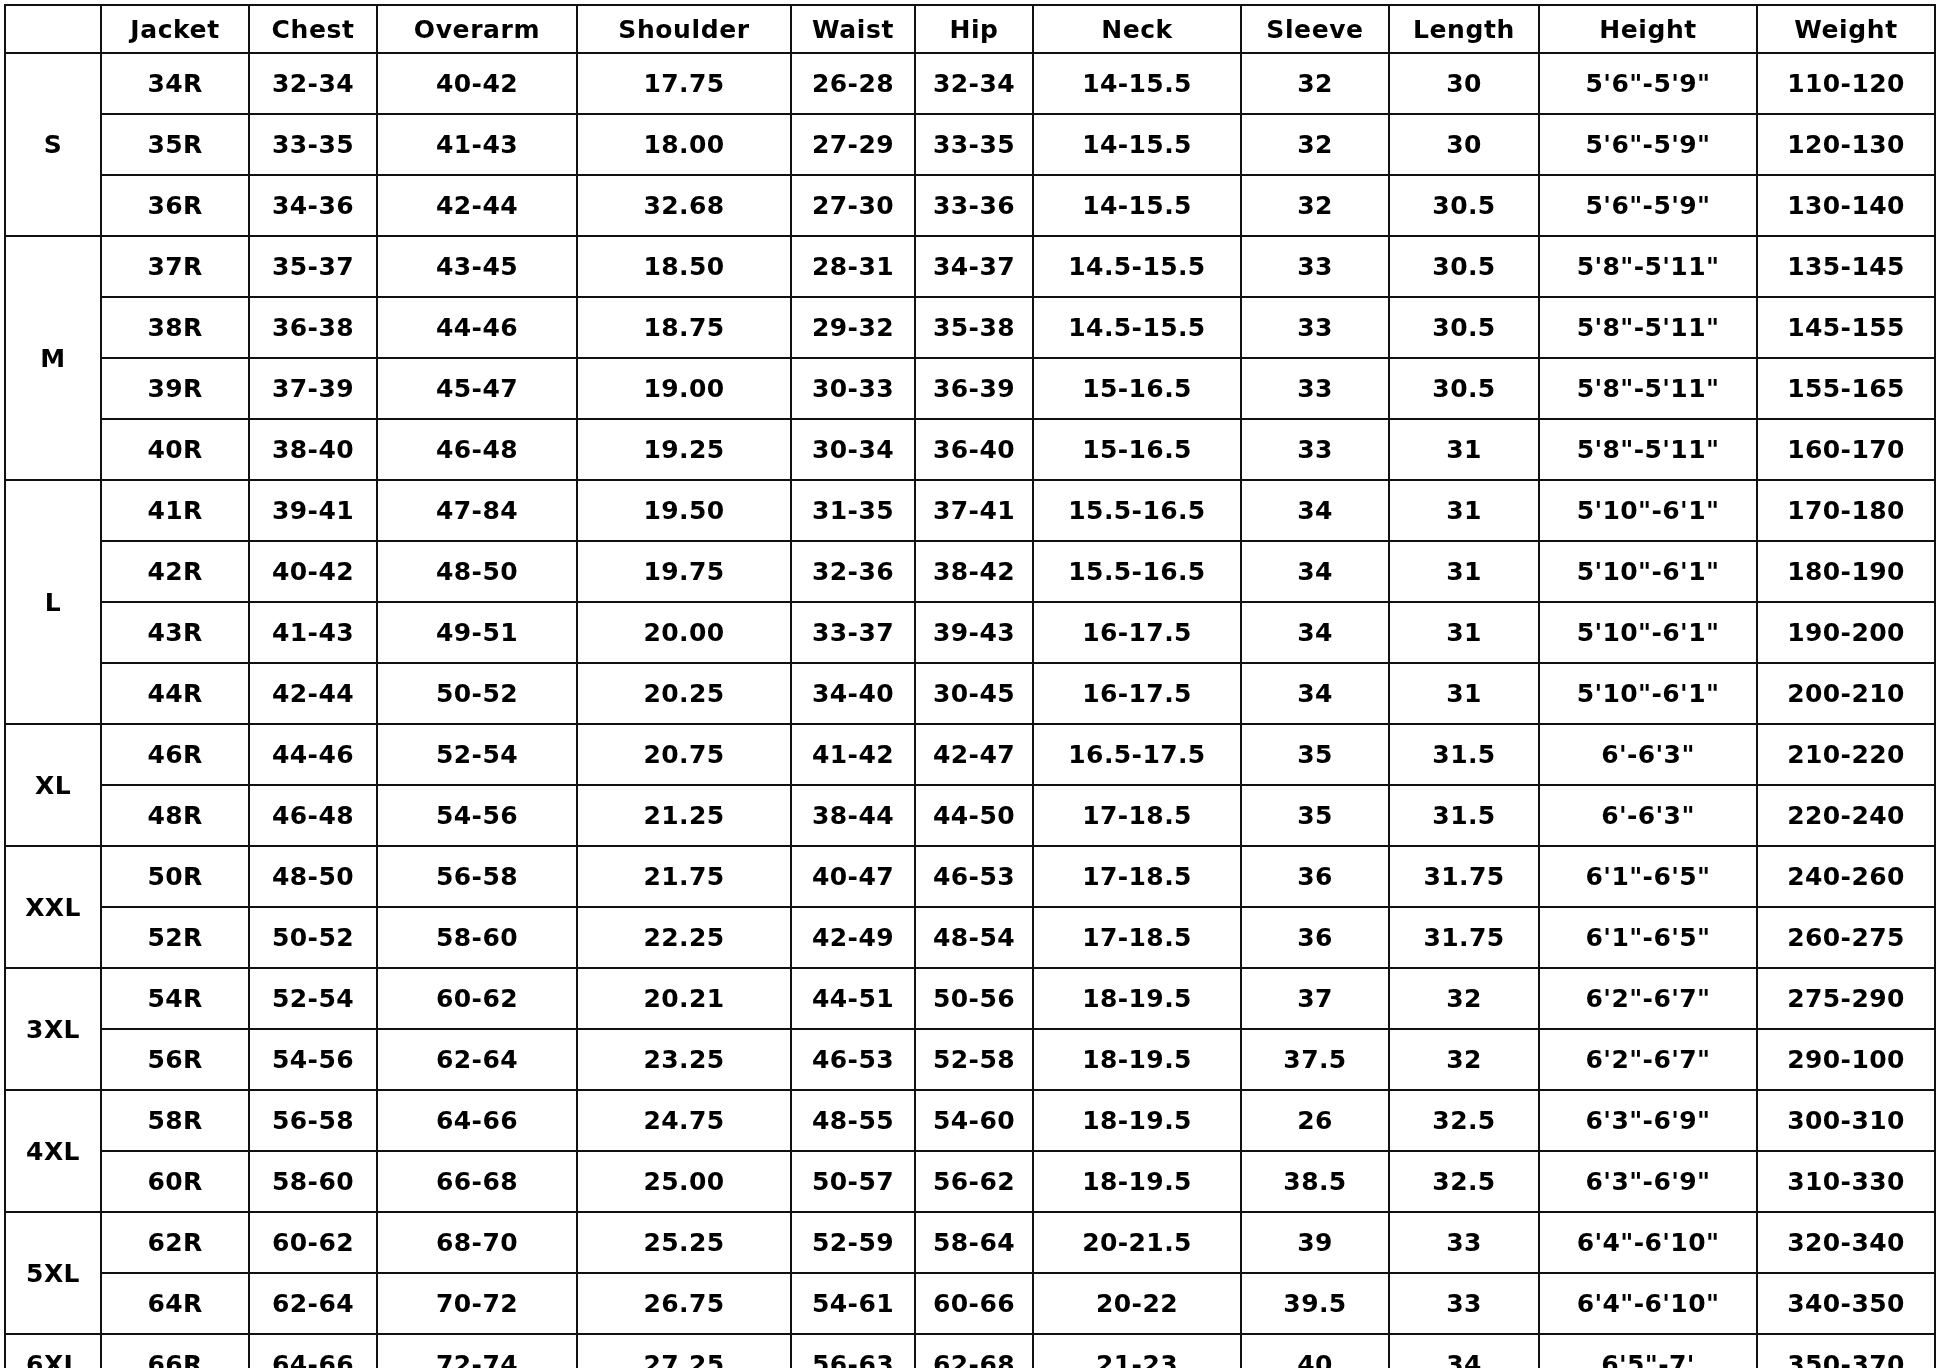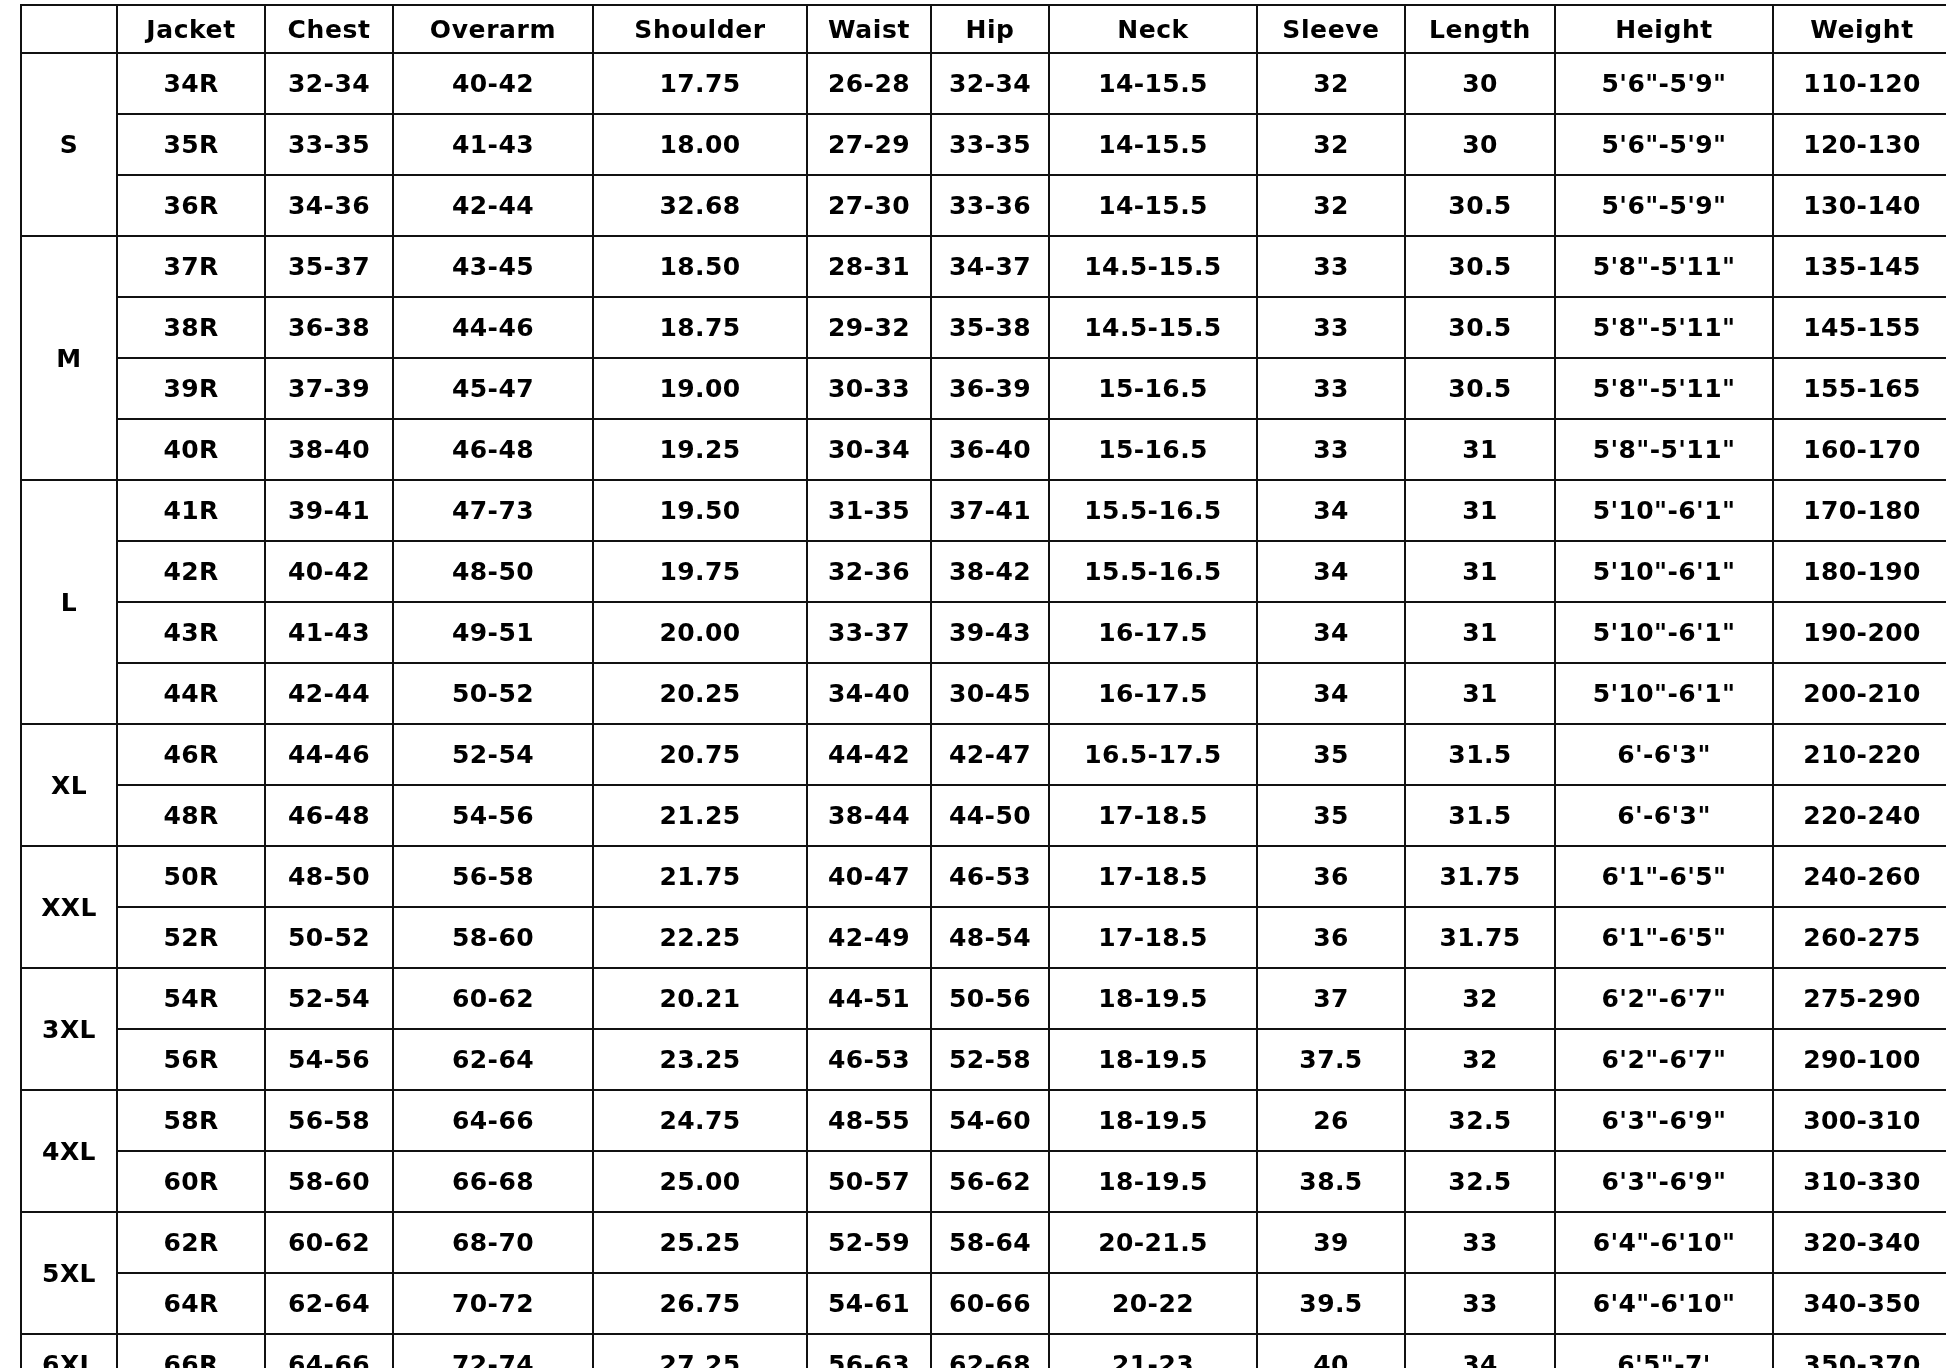--- a/index.html
+++ b/index.html
@@ -11,21 +11,21 @@
     width: 1946px;
     height: 1368px;
     font-family: "DejaVu Sans", sans-serif;
     color: #000000;
     overflow: hidden;
   }
   .sheet {
     width: 1946px;
     height: 1368px;
     box-sizing: border-box;
-    padding: 4px 6px 6px 20px;
+    padding: 4px 6px 6px 4px;
     background: #ffffff;
   }
   table.size-chart {
     border-collapse: collapse;
     width: 1930px;
     table-layout: fixed;
     background: #ffffff;
   }
   table.size-chart th,
   table.size-chart td {
@@ -196,21 +196,21 @@
           <td>15-16.5</td>
           <td>33</td>
           <td>31</td>
           <td>5'8"-5'11"</td>
           <td>160-170</td>
         </tr>
         <tr>
           <td class="size-cell" rowspan="4">L</td>
           <td>41R</td>
           <td>39-41</td>
-          <td>47-73</td>
+          <td>47-84</td>
           <td>19.50</td>
           <td>31-35</td>
           <td>37-41</td>
           <td>15.5-16.5</td>
           <td>34</td>
           <td>31</td>
           <td>5'10"-6'1"</td>
           <td>170-180</td>
         </tr>
         <tr>
@@ -251,21 +251,21 @@
           <td>31</td>
           <td>5'10"-6'1"</td>
           <td>200-210</td>
         </tr>
         <tr>
           <td class="size-cell" rowspan="2">XL</td>
           <td>46R</td>
           <td>44-46</td>
           <td>52-54</td>
           <td>20.75</td>
-          <td>44-42</td>
+          <td>41-42</td>
           <td>42-47</td>
           <td>16.5-17.5</td>
           <td>35</td>
           <td>31.5</td>
           <td>6'-6'3"</td>
           <td>210-220</td>
         </tr>
         <tr>
           <td>48R</td>
           <td>46-48</td>

